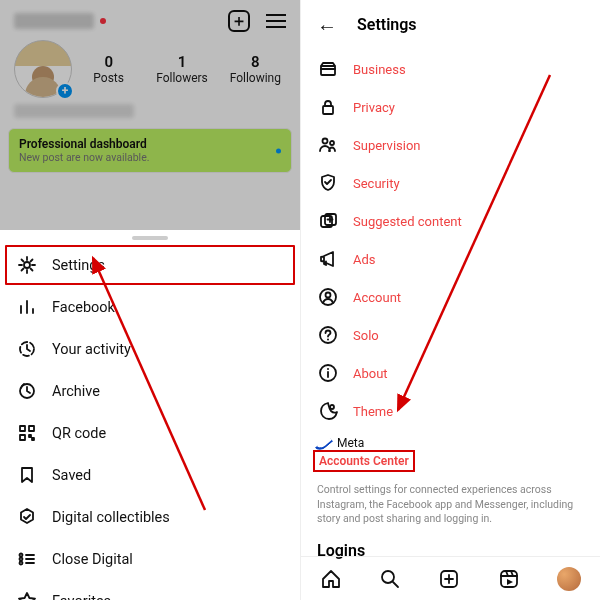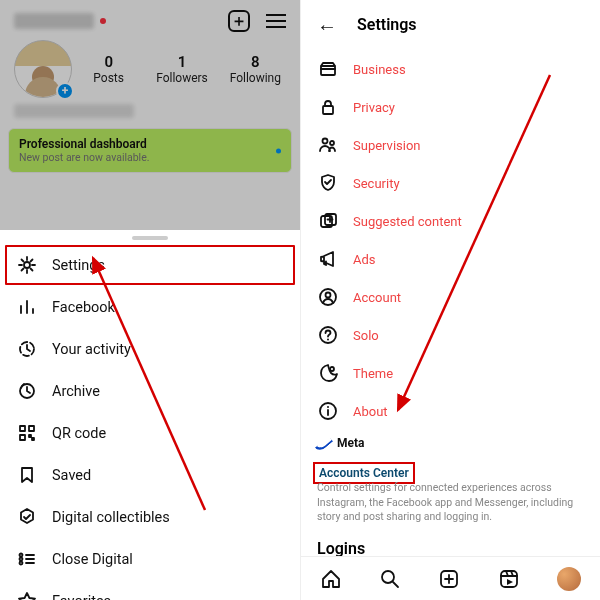--- a/index.html
+++ b/index.html
@@ -44,23 +44,23 @@
   
   .right { position:absolute; left:300px; top:0; width:300px; height:600px; border-left:1px solid #eee; }
   .settings-hdr { display:flex; align-items:center; gap:20px; padding:12px 16px; }
   .settings-hdr .back { font-size:20px; color:#111; user-select:none;}
   .settings-hdr .title { font-weight:600; font-size:16px; }
   .slist { list-style:none; padding-top:2px;}
   .slist li { display:flex; align-items:center; gap:14px; padding: 8px 16px; font-size:13px; color:#ef4444;}
   .slist .si { width:22px; height:22px; display:flex; align-items:center; justify-content:center; color:#111;}
   .meta-block { padding: 6px 16px 0 16px; }
   .meta-sym { display:inline-block; width:14px; height:7px; border:2px solid #0a45c2; border-top:none; border-right:none; border-radius:0 0 0 10px; transform: rotate(-40deg) scaleX(1.3); margin-right: 2px; margin-bottom:-2px;}
-  .meta-row { font-size:12px; color:#111; display:flex; align-items:center; gap:4px; font-weight:700;}
-  .ac-link { display:inline-block; margin-top:16px; font-size:12px; font-weight:600; color:#0c4a6e; outline:2.5px solid #d40000; outline-offset:2px; padding:0 2px;}
-  .meta-desc { margin-top:0; font-size:10.5px; line-height:1.4; color:#888;}
+  .meta-row { font-size:12px; color:#111; display:flex; align-items:center; gap:4px; font-weight:400;}
+  .ac-link { display:inline-block; margin-top:4px; font-size:12px; font-weight:600; color:#ef4444; outline:2.5px solid #d40000; outline-offset:2px; padding:0 2px;}
+  .meta-desc { margin-top:14px; font-size:10.5px; line-height:1.4; color:#888;}
   .logins { padding: 14px 16px 0 16px; font-size:16px; font-weight:600;}
   .tabbar { position:absolute; bottom:0; left:0; right:0; height:44px; border-top:1px solid #eee; display:flex; align-items:center; justify-content:space-around; }
   .tabbar .ti { width:22px; height:22px; display:flex; align-items:center; justify-content:center; color:#111;}
   .tabbar .pa { width:24px;height:24px;border-radius:50%; background: radial-gradient(circle at 30% 30%, #e9a76a, #b56a3c);}
 
   
   .arrow { position:absolute; pointer-events:none; z-index:50;}
   .arrow svg { overflow:visible; }
 
   
@@ -281,35 +281,35 @@
               <circle class="ico" cx="10" cy="10" r="8"></circle>
               <path class="ico" d="M7.5 8a2.5 2.5 0 015 0c0 1.5-2.5 1.5-2.5 3.5"></path>
               <circle cx="10" cy="14.5" r="1" class="ico-fill"></circle>
             </svg>
           </span>
           <span>Solo</span>
         </li>
         <li>
           <span class="si">
             <svg width="20" height="20">
-              <path class="ico" d="M10 2c-4 1-7 4-7 8s3 8 8 8 7-3 8-7c-2 1-4 1-6-1s-2-5-3-8z"></path>
-              <circle class="ico" cx="14" cy="6" r="2"></circle>
-            </svg>
-          </span>
-          <span>Theme</span>
-        </li>
-        <li>
-          <span class="si">
-            <svg width="20" height="20">
               <circle class="ico" cx="10" cy="10" r="8"></circle>
               <circle cx="10" cy="6" r="1" class="ico-fill"></circle>
               <path class="ico" d="M10 9v5"></path>
             </svg>
           </span>
           <span>About</span>
+        </li>
+        <li>
+          <span class="si">
+            <svg width="20" height="20">
+              <path class="ico" d="M10 2c-4 1-7 4-7 8s3 8 8 8 7-3 8-7c-2 1-4 1-6-1s-2-5-3-8z"></path>
+              <circle class="ico" cx="14" cy="6" r="2"></circle>
+            </svg>
+          </span>
+          <span>Theme</span>
         </li>
       </ul>
 
   <div class="meta-block">
     <div class="meta-row">
           <span class="meta-sym"></span>
           <span>Meta</span>
         </div>
     <span class="ac-link">Accounts Center</span>
     <div class="meta-desc">Control settings for connected experiences across Instagram, the Facebook app and Messenger, including story and post sharing and logging in.</div>

